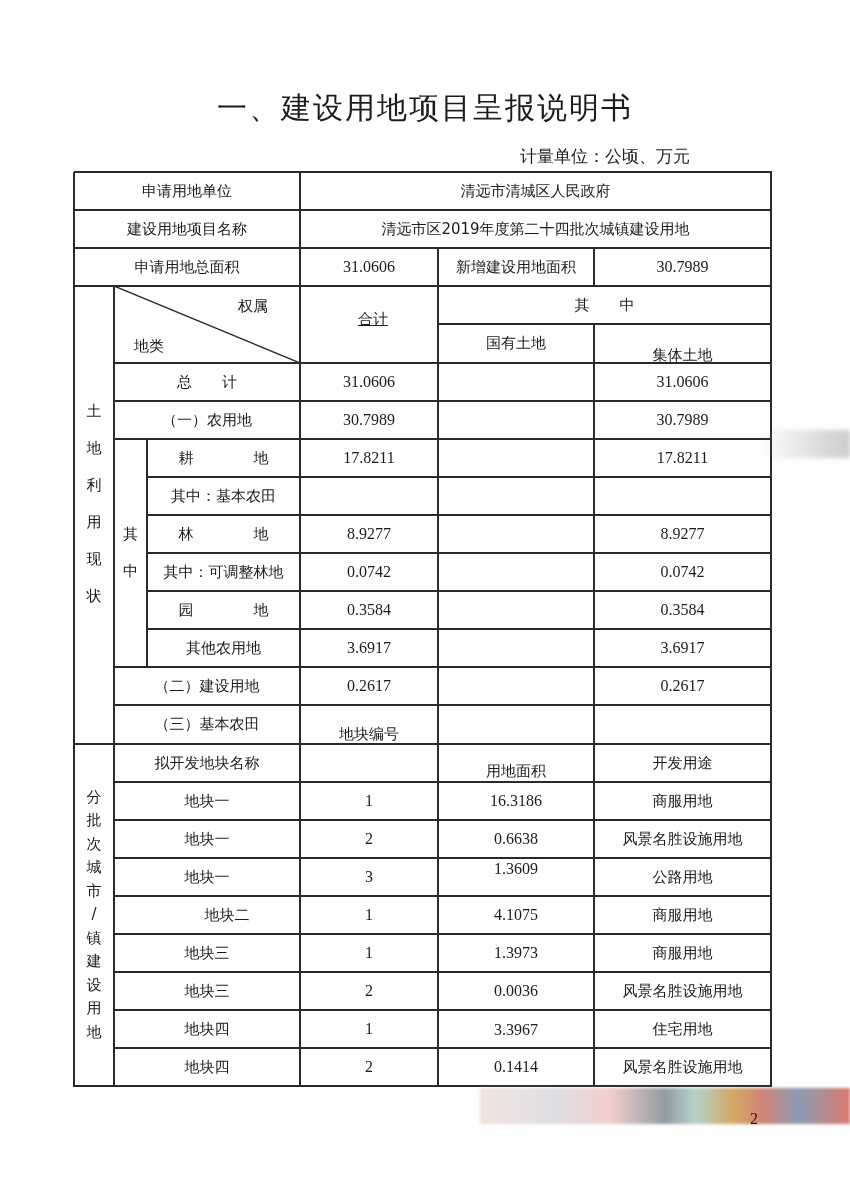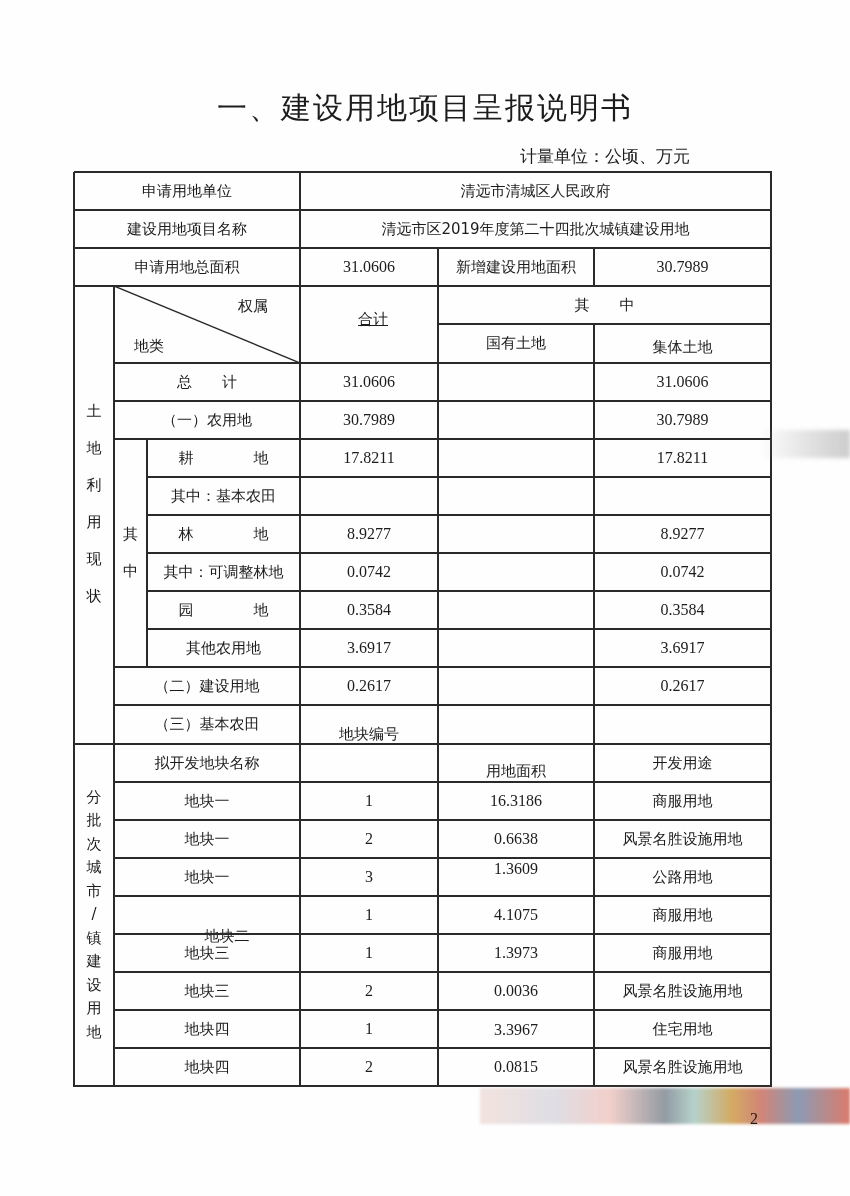--- a/index.html
+++ b/index.html
@@ -46,21 +46,21 @@
     <div class="cell" style="left: 300px; top: 172px; width: 471px; height: 38px;">清远市清城区人民政府</div>
     <div class="cell" style="left: 74px; top: 210px; width: 226px; height: 38px;">建设用地项目名称</div>
     <div class="cell" style="left: 300px; top: 210px; width: 471px; height: 38px; text-align: right;">清远市区2019年度第二十四批次城镇建设用地</div>
     <div class="cell" style="left: 74px; top: 248px; width: 226px; height: 38px;">申请用地总面积</div>
     <div class="cell num" style="left: 300px; top: 248px; width: 138px; height: 38px;">31.0606</div>
     <div class="cell" style="left: 438px; top: 248px; width: 156px; height: 38px;">新增建设用地面积</div>
     <div class="cell num" style="left: 594px; top: 248px; width: 177px; height: 38px;">30.7989</div>
     <div class="cell" style="left: 300px; top: 286px; width: 146px; height: 67px; text-decoration: underline;">合计</div>
     <div class="cell" style="left: 438px; top: 286px; width: 333px; height: 38px;">其　　中</div>
     <div class="cell" style="left: 438px; top: 324px; width: 156px; height: 39px;">国有土地</div>
-    <div class="cell" style="left: 594px; top: 328px; width: 177px; height: 39px;">集体土地</div>
+    <div class="cell" style="left: 594px; top: 336px; width: 177px; height: 39px;">集体土地</div>
     <div class="cell" style="left: 114px; top: 286px; width: 186px; height: 30px; justify-content: flex-end; padding-right: 32px; align-items: flex-end;">权属</div>
     <div class="cell" style="left: 114px; top: 329px; width: 186px; height: 34px; justify-content: flex-start; padding-left: 20px; align-items: center;">地类</div>
     <svg width="186" height="77" style="position: absolute; left: 114px; top: 286px;">
       <line x1="0" y1="0" x2="186" y2="77" stroke="#2a2a2a" stroke-width="1.4"></line>
     </svg>
     <div class="cell vtext" style="left: 74px; top: 376px; width: 40px; height: 255px;">
       <span>土</span>
       <span>地</span>
       <span>利</span>
       <span>用</span>
@@ -133,39 +133,39 @@
     <div class="cell num" style="left: 438px; top: 782px; width: 156px; height: 38px;">16.3186</div>
     <div class="cell" style="left: 594px; top: 782px; width: 177px; height: 38px;">商服用地</div>
     <div class="cell" style="left: 114px; top: 820px; width: 186px; height: 38px;">地块一</div>
     <div class="cell num" style="left: 300px; top: 820px; width: 138px; height: 38px;">2</div>
     <div class="cell num" style="left: 438px; top: 820px; width: 156px; height: 38px;">0.6638</div>
     <div class="cell" style="left: 594px; top: 820px; width: 177px; height: 38px;">风景名胜设施用地</div>
     <div class="cell" style="left: 114px; top: 858px; width: 186px; height: 38px;">地块一</div>
     <div class="cell num" style="left: 300px; top: 858px; width: 138px; height: 38px;">3</div>
     <div class="cell num" style="left: 438px; top: 858px; width: 156px; height: 22px;">1.3609</div>
     <div class="cell" style="left: 594px; top: 858px; width: 177px; height: 38px;">公路用地</div>
-    <div class="cell" style="left: 114px; top: 917px; width: 186px; height: 38px; padding-left: 40px;">地块二</div>
+    <div class="cell" style="left: 114px; top: 896px; width: 186px; height: 38px; padding-left: 40px;">地块二</div>
     <div class="cell num" style="left: 300px; top: 896px; width: 138px; height: 38px;">1</div>
     <div class="cell num" style="left: 438px; top: 896px; width: 156px; height: 38px;">4.1075</div>
     <div class="cell" style="left: 594px; top: 896px; width: 177px; height: 38px;">商服用地</div>
     <div class="cell" style="left: 114px; top: 934px; width: 186px; height: 38px;">地块三</div>
     <div class="cell num" style="left: 300px; top: 934px; width: 138px; height: 38px;">1</div>
     <div class="cell num" style="left: 438px; top: 934px; width: 156px; height: 38px;">1.3973</div>
     <div class="cell" style="left: 594px; top: 934px; width: 177px; height: 38px;">商服用地</div>
     <div class="cell" style="left: 114px; top: 972px; width: 186px; height: 38px;">地块三</div>
     <div class="cell num" style="left: 300px; top: 972px; width: 138px; height: 38px;">2</div>
     <div class="cell num" style="left: 438px; top: 972px; width: 156px; height: 38px;">0.0036</div>
     <div class="cell" style="left: 594px; top: 972px; width: 177px; height: 38px;">风景名胜设施用地</div>
     <div class="cell" style="left: 114px; top: 1010px; width: 186px; height: 38px;">地块四</div>
     <div class="cell num" style="left: 300px; top: 1010px; width: 138px; height: 38px;">1</div>
     <div class="cell num" style="left: 438px; top: 1008px; width: 156px; height: 44px;">3.3967</div>
     <div class="cell" style="left: 594px; top: 1010px; width: 177px; height: 38px;">住宅用地</div>
     <div class="cell" style="left: 114px; top: 1048px; width: 186px; height: 38px;">地块四</div>
     <div class="cell num" style="left: 300px; top: 1048px; width: 138px; height: 38px;">2</div>
-    <div class="cell num" style="left: 438px; top: 1048px; width: 156px; height: 38px;">0.0815</div>
+    <div class="cell num" style="left: 438px; top: 1048px; width: 156px; height: 38px;">0.1414</div>
     <div class="cell" style="left: 594px; top: 1048px; width: 177px; height: 38px;">风景名胜设施用地</div>
     <div class="line" style="left: 74px; top: 171px; width: 698px; height: 1.6px;"></div>
     <div class="line" style="left: 74px; top: 1085px; width: 698px; height: 1.6px;"></div>
     <div class="line" style="left: 73px; top: 172px; width: 1.6px; height: 915px;"></div>
     <div class="line" style="left: 770px; top: 172px; width: 1.6px; height: 915px;"></div>
     <div class="line" style="left: 74px; top: 209px; width: 698px; height: 1.6px;"></div>
     <div class="line" style="left: 74px; top: 247px; width: 698px; height: 1.6px;"></div>
     <div class="line" style="left: 74px; top: 285px; width: 698px; height: 1.6px;"></div>
     <div class="line" style="left: 299px; top: 172px; width: 1.6px; height: 115px;"></div>
     <div class="line" style="left: 437px; top: 248px; width: 1.6px; height: 39px;"></div>

